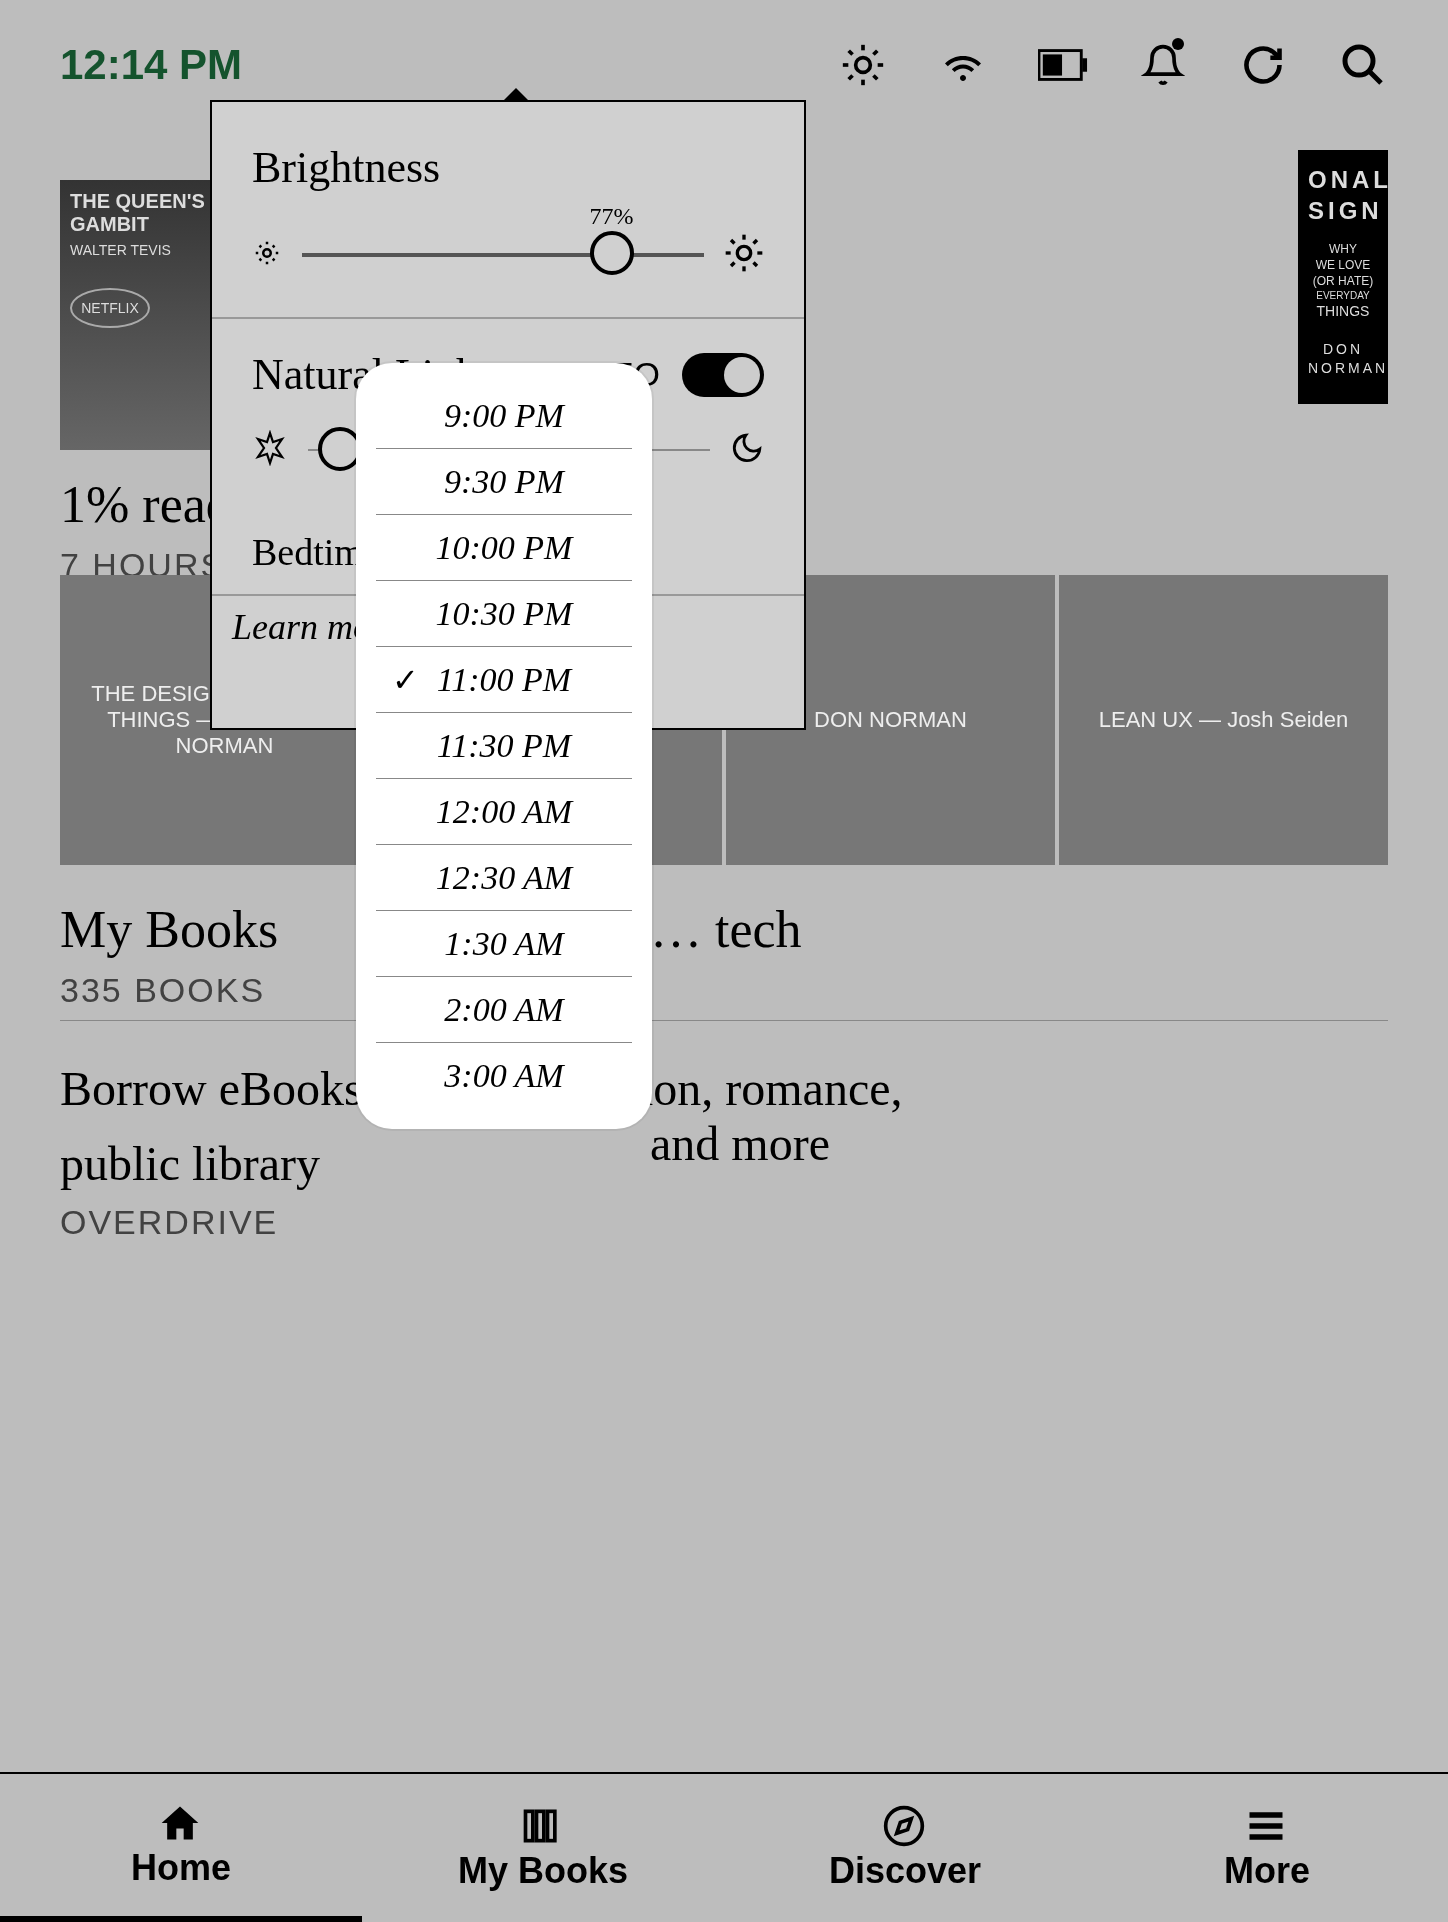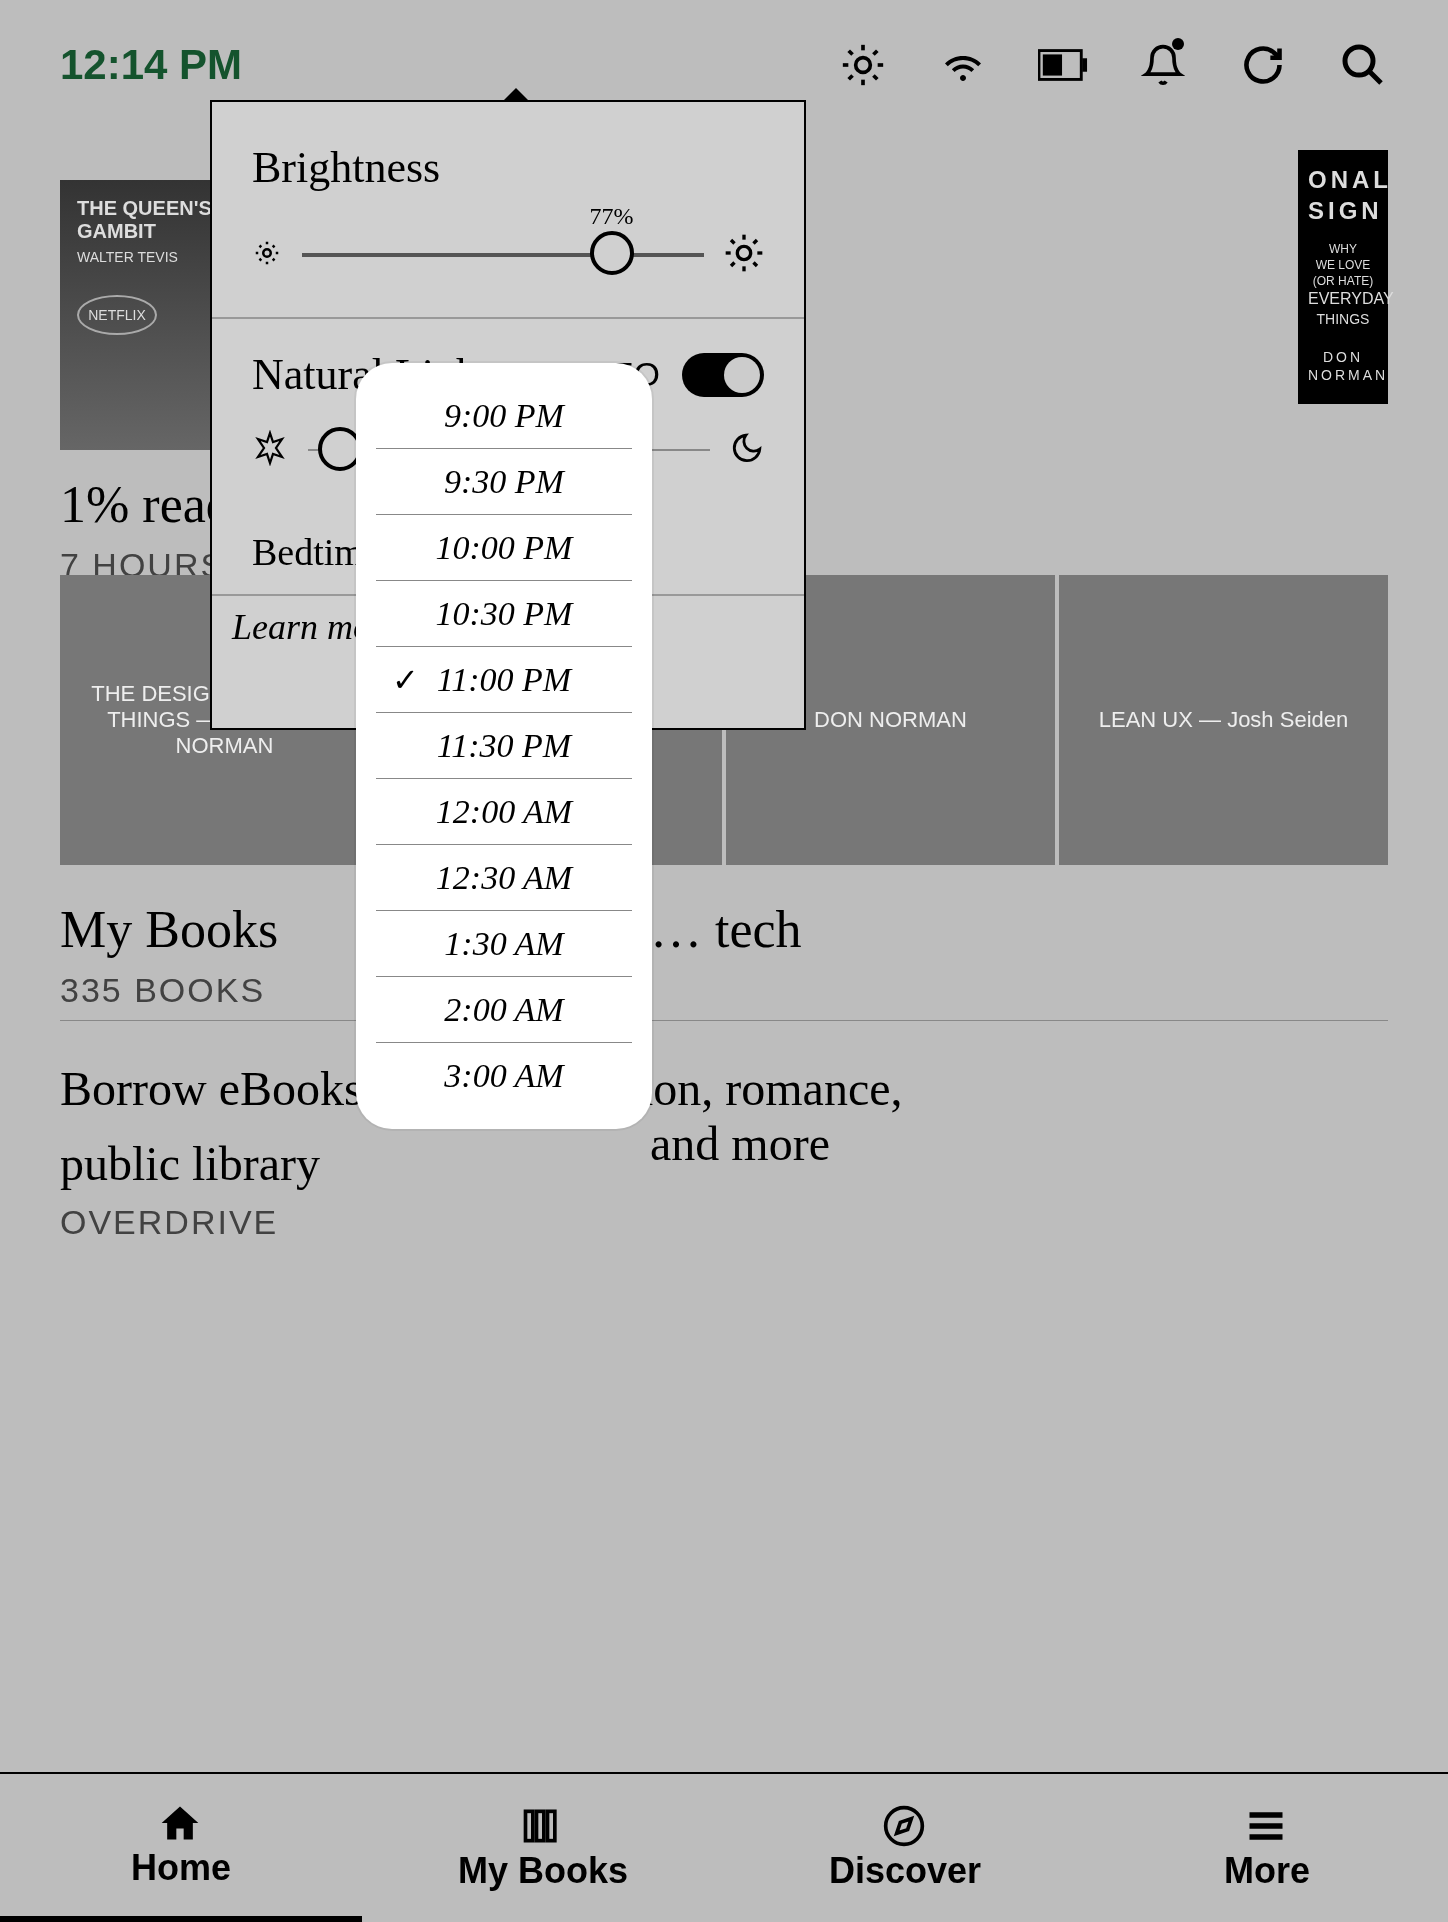--- a/index.html
+++ b/index.html
@@ -50,21 +50,21 @@
     position: absolute; top: 363px; left: 356px; width: 296px;
     background: #fff; border-radius: 36px; z-index: 20; padding: 20px 0;
     box-shadow: 0 0 0 2px rgba(0,0,0,0.05);
   }
   .time-list { margin: 0 20px; }
   .time-item { display: flex; align-items: center; justify-content: center; height: 66px; border-bottom: 1px solid #888; position: relative; font-style: italic; font-size: 34px; font-family: Georgia, serif; }
   .time-item:last-child { border-bottom: none; }
   .time-check { position: absolute; left: 16px; font-size: 32px; font-style: normal; }
 
   
-  .cover1 { background: linear-gradient(#333, #666); position: absolute; top: 180px; left: 60px; width: 200px; height: 270px; color:#ddd; padding:17px; font-family:Arial; font-size:20px; }
+  .cover1 { background: linear-gradient(#333, #666); position: absolute; top: 180px; left: 60px; width: 200px; height: 270px; color:#ddd; padding:10px; font-family:Arial; font-size:20px; }
   .cover2 { background: #000; position: absolute; top: 150px; right: 60px; width: 90px; height: 254px; color:#ddd; padding:14px 10px; font-family:Arial; font-size:24px; text-align:center; line-height:1.3; }
   .cover-row2 { position: absolute; top: 575px; left: 60px; right: 60px; height: 290px; display:flex; gap:4px; }
   .cover-row2 > div { flex:1; background:#777; color:#eee; display:flex; align-items:center; justify-content:center; font-family:Arial; font-size:22px; text-align:center; padding:10px; }
 
   .sect-mybooks { position:absolute; top:880px; left:60px; }
   .sect-tech { position:absolute; top:880px; left:650px; }
   .sect-read { position:absolute; top:455px; left:60px; }
   .sect-borrow { position:absolute; top:1020px; left:60px; right:60px; }
   .sect-borrow .divider-above { border-top:1px solid #888; margin-bottom:40px; }
   .home-active { border-bottom: 6px solid #000; }
@@ -126,21 +126,21 @@
   <div style="font-weight:bold">THE QUEEN'S GAMBIT</div>
   <div style="font-size:14px;margin-top:6px">WALTER TEVIS</div>
   <div style="margin-top:30px;border:2px solid #aaa;border-radius:50%;width:80px;height:40px;display:flex;align-items:center;justify-content:center;font-size:14px">NETFLIX</div>
 </div>
 <div class="cover2">
   <div style="font-weight:bold;letter-spacing:4px">ONAL</div>
   <div style="font-weight:bold;letter-spacing:4px">SIGN</div>
   <div style="font-size:12px;margin-top:16px">WHY</div>
   <div style="font-size:12px">WE LOVE</div>
   <div style="font-size:12px">(OR HATE)</div>
-  <div style="font-size:16px">EVERYDAY</div>
+  <div style="font-size:10px">EVERYDAY</div>
   <div style="font-size:14px">THINGS</div>
   <div style="font-size:14px;margin-top:20px;letter-spacing:3px">DON NORMAN</div>
 </div>
 
 <div class="sect-read">
   <div class="section-title">1% read</div>
   <div class="section-sub">7 HOURS TO GO</div>
 </div>
 
 <div class="cover-row2">

